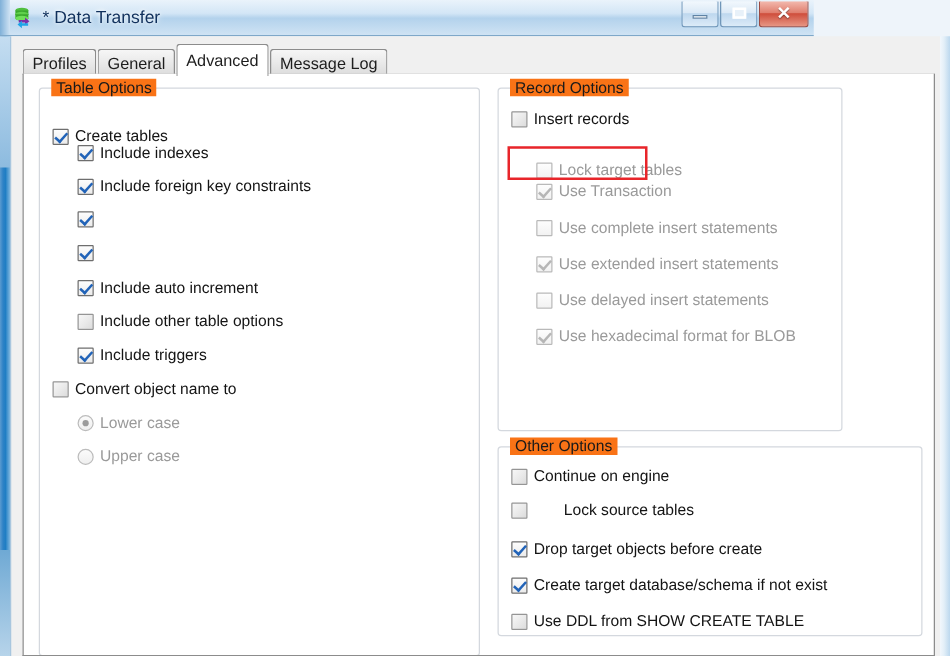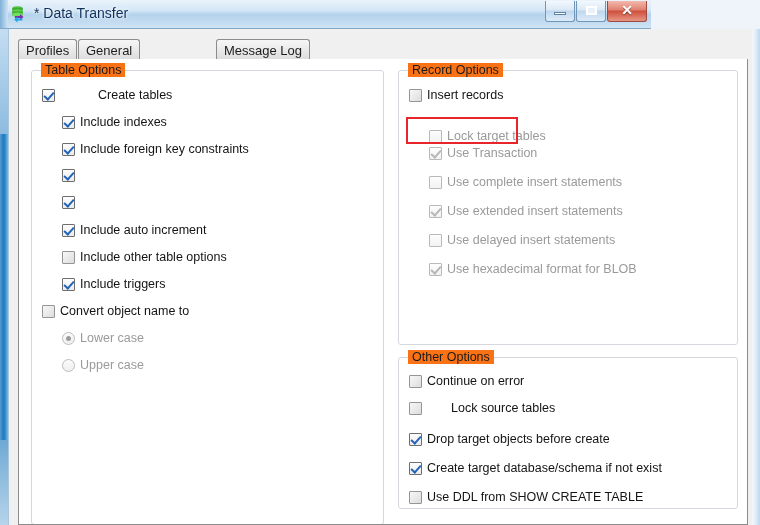--- a/index.html
+++ b/index.html
@@ -233,30 +233,31 @@
   <div class="left-frame"></div>
   <div class="left-frame-top"></div>
   <div class="left-frame-bot"></div>
   <div class="right-frame"></div>
 
   <div class="win-body">
 
     <div class="tabstrip" id="tabstrip">
         <div class="tab" style="left: 0px;">Profiles</div>
         <div class="tab" style="left: 60px;">General</div>
+        <div class="tab active" style="left: 123px;">Advanced</div>
         <div class="tab" style="left: 198px;">Message Log</div>
       </div>
     <div class="tabpanel-topline"></div>
 
     <div class="tabpanel">
 
       <div class="groupbox" style="left:12px;top:11px;width:353px;height:455px;">
         <span class="group-title">Table Options</span>
         <div id="table-options-items">
-            <div class="row" style="left: 10px; top: 17px; gap: 38px;">
+            <div class="row" style="left: 10px; top: 31px;">
               <span class="cb checked"></span>
               <span>Create tables</span>
             </div>
             <div class="row" style="left: 30px; top: 44px;">
               <span class="cb checked"></span>
               <span>Include indexes</span>
             </div>
             <div class="row" style="left: 30px; top: 71px;">
               <span class="cb checked"></span>
               <span>Include foreign key constraints</span>
@@ -287,21 +288,21 @@
               <span class="rb selected"></span>
               <span>Lower case</span>
             </div>
             <div class="row disabled" style="left: 30px; top: 287px;">
               <span class="rb"></span>
               <span>Upper case</span>
             </div>
           </div>
       </div>
 
-      <div class="groupbox" style="left:379px;top:11px;width:340px;height:275px;">
+      <div class="groupbox" style="left:379px;top:11px;width:276px;height:275px;">
         <span class="group-title">Record Options</span>
         <div id="record-options-items">
             <div class="row" style="left: 10px; top: 17px;">
               <span class="cb unchecked"></span>
               <span>Insert records</span>
             </div>
             <div class="row disabled" style="left: 30px; top: 46px; margin-top: 12px;">
               <span class="cb unchecked disabled"></span>
               <span>Lock target tables</span>
             </div>
@@ -326,21 +327,21 @@
               <span>Use hexadecimal format for BLOB</span>
             </div>
           </div>
       </div>
 
       <div class="groupbox" style="left:379px;top:298px;width:340px;height:152px;">
         <span class="group-title">Other Options</span>
         <div id="other-options-items">
             <div class="row" style="left: 10px; top: 16px;">
               <span class="cb unchecked"></span>
-              <span>Continue on error</span>
+              <span>Continue on engine</span>
             </div>
             <div class="row" style="left: 10px; top: 43px; gap: 24px;">
               <span class="cb unchecked"></span>
               <span>Lock source tables</span>
             </div>
             <div class="row" style="left: 10px; top: 74px;">
               <span class="cb checked"></span>
               <span>Drop target objects before create</span>
             </div>
             <div class="row" style="left: 10px; top: 103px;">

